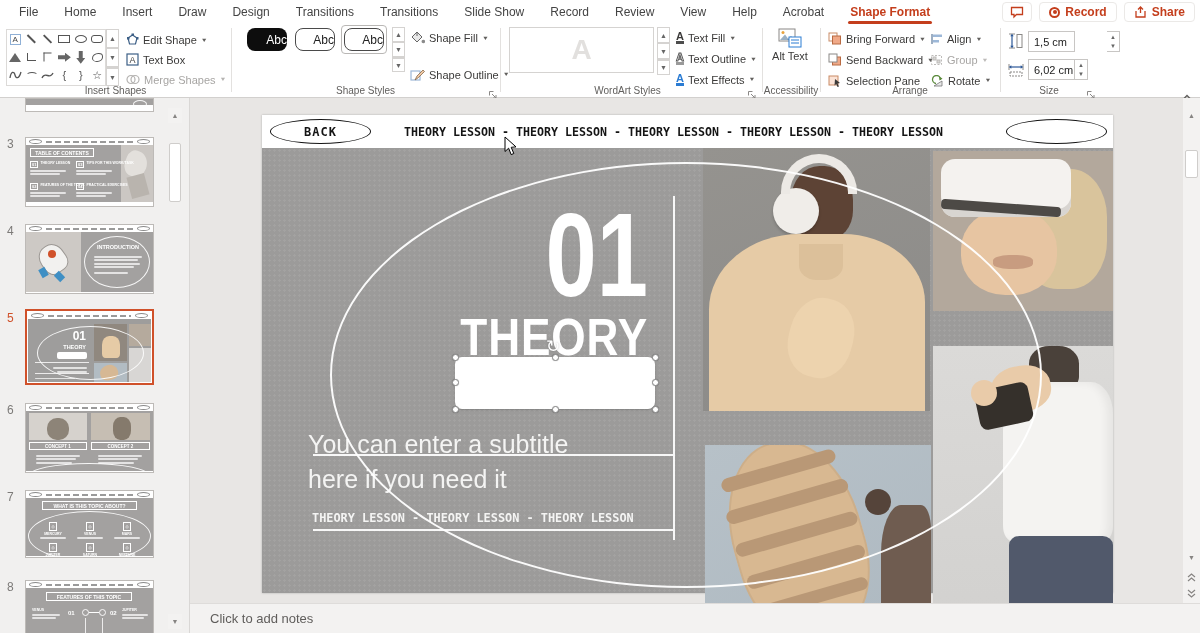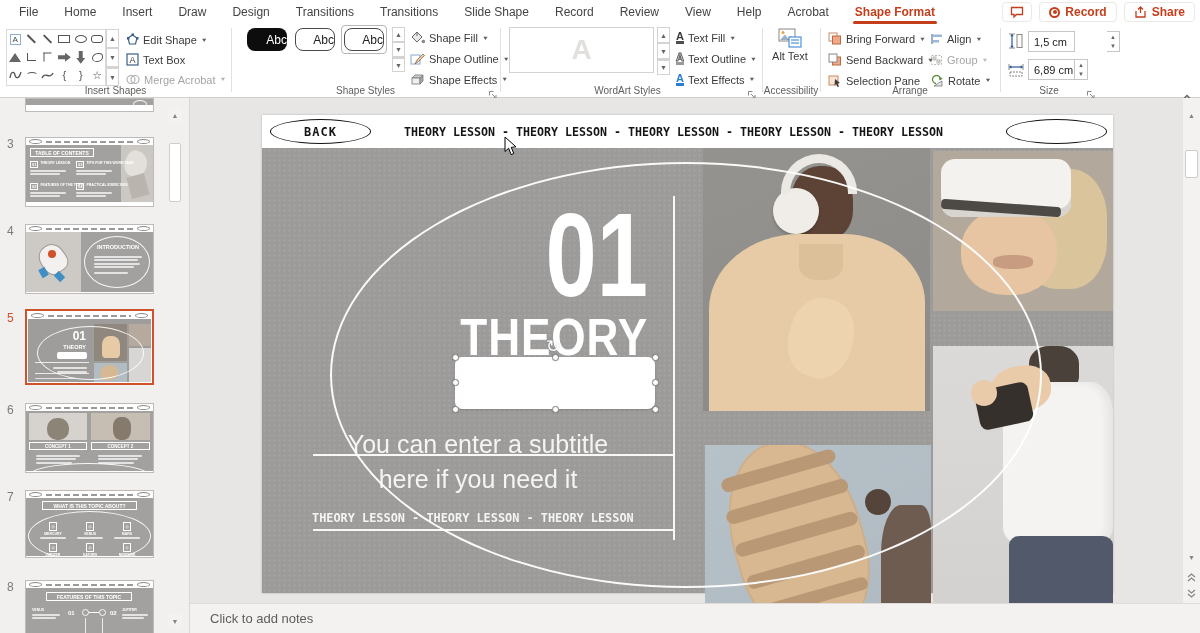--- a/index.html
+++ b/index.html
@@ -90,21 +90,21 @@
   .s-back-label { font-family:"DejaVu Sans Mono","Liberation Mono",monospace; font-weight:700; font-size:12px; letter-spacing:1px; color:#141414; }
   .s-marquee { position:absolute; left:142px; top:0; height:33px; display:flex; align-items:center; font-family:"DejaVu Sans Mono","Liberation Mono",monospace; font-weight:700; font-size:12.5px; color:#141414; white-space:nowrap; transform:scaleX(.93); transform-origin:left center; }
   .s-body { position:absolute; top:33px; left:0; width:100%; height:445px; background:#9c9b9a;
     background-image:radial-gradient(rgba(255,255,255,.07) 1px, transparent 1.3px); background-size:5px 5px; }
   .photo { position:absolute; overflow:hidden; }
   .bigellipse { position:absolute; left:68px; top:14px; width:712px; height:426px; border:2.5px solid rgba(255,255,255,.95); border-radius:50%; z-index:5; }
   .s-num { position:absolute; left:150px; top:60px; width:236px; text-align:right; font-size:118px; font-weight:700; color:#fff; line-height:.8; transform:scaleX(.78); transform-origin:right center; z-index:3; }
   .s-title { position:absolute; left:150px; top:163px; width:236px; text-align:right; font-size:52px; font-weight:700; color:#fff; letter-spacing:1px; line-height:1; transform:scaleX(.85); transform-origin:right center; z-index:3; }
   .vline { position:absolute; left:411px; top:48px; width:2px; height:344px; background:rgba(255,255,255,.92); z-index:4; }
   .hline { position:absolute; left:51px; width:360px; height:2px; background:rgba(255,255,255,.92); z-index:4; }
-  .s-sub { position:absolute; left:46px; top:279px; width:340px; text-align:center; color:#f4f4f3; font-size:25px; line-height:1.38; z-index:4; }
+  .s-sub { position:absolute; left:46px; top:279px; width:340px; text-align:left; color:#f4f4f3; font-size:25px; line-height:1.38; z-index:4; }
   .s-footer { position:absolute; left:50px; top:362px; font-family:"DejaVu Sans Mono","Liberation Mono",monospace; font-weight:700; font-size:12.5px; color:#f4f4f3; white-space:nowrap; transform:scaleX(.95); transform-origin:left center; z-index:4; }
   .selrect { position:absolute; left:193px; top:209px; width:200px; height:52px; background:#fff; border-radius:7px; box-shadow:0 1px 2px rgba(0,0,0,.18); z-index:6; }
   .handle { position:absolute; width:7px; height:7px; background:#fff; border:1px solid #8a8a8a; border-radius:50%; box-shadow:0 0 1px rgba(0,0,0,.3); z-index:7; }
   .rotator { position:absolute; left:284px; top:188px; color:#fff; font-size:17px; z-index:7; text-shadow:0 0 2px rgba(0,0,0,.25); }
 
   
   .vscroll { position:absolute; left:1183px; top:98px; width:17px; height:505px; background:#f3f2f1; }
   .sbtn { position:absolute; left:1px; width:15px; height:15px; background:#f3f2f1; color:#868482; font-size:7px; display:flex; align-items:center; justify-content:center; }
   .sthumb { position:absolute; left:2px; width:13px; background:#fff; border:1px solid #cfcdcb; border-radius:2px; }
   .pscroll { position:absolute; left:168px; top:0; width:14px; height:535px; background:#f1f0ef; }
@@ -121,21 +121,21 @@
 
   <div class="titlebar">
     <div class="tabs">
       <span class="tab">File</span>
       <span class="tab">Home</span>
       <span class="tab">Insert</span>
       <span class="tab">Draw</span>
       <span class="tab">Design</span>
       <span class="tab">Transitions</span>
       <span class="tab">Transitions</span>
-      <span class="tab">Slide Shape</span>
+      <span class="tab">Slide Show</span>
       <span class="tab">Record</span>
       <span class="tab">Review</span>
       <span class="tab">View</span>
       <span class="tab">Help</span>
       <span class="tab">Acrobat</span>
       <span class="tab active">Shape Format</span>
     </div>
     <div class="tb-actions">
       <div class="pill" style="padding:0 7px">
         <svg width="14" height="13" viewBox="0 0 14 13">
@@ -241,21 +241,21 @@
             <rect x="1" y="1" width="11" height="11" fill="none" stroke="#3c5f86" stroke-width="1.2"></rect>
             <text x="3.5" y="10" font-size="9" fill="#444" font-family="sans-serif">A</text>
           </svg>
         <span>Text Box</span>
       </div>
       <div class="rbtn dis">
         <svg width="14" height="13" viewBox="0 0 14 13">
             <circle cx="5" cy="6.5" r="4" fill="none" stroke="#b5b3b1" stroke-width="1.2"></circle>
             <circle cx="9" cy="6.5" r="4" fill="none" stroke="#b5b3b1" stroke-width="1.2"></circle>
           </svg>
-        <span>Merge Acrobat</span>
+        <span>Merge Shapes</span>
           <span class="chev" style="color:#b5b3b1">▼</span>
       </div>
     </div>
     <div class="glabel" style="left:0; width:231px;">Insert Shapes</div>
     <div class="gsep" style="left:231px;"></div>
 
     <div class="abs chip dark" style="left:247px; top:4px;">
         <span>Abc</span>
       </div>
     <div class="abs chip light" style="left:295px; top:4px;">
@@ -264,21 +264,21 @@
     <div class="abs chipsel" style="left:341px; top:1px;">
         <div class="chip light" style="border-radius:8px;">
           <span>Abc</span>
         </div>
       </div>
     <div class="abs minis" style="left:392px; top:3px;">
       <span class="mbtn" style="height:15px">▲</span>
       <span class="mbtn" style="height:15px">▼</span>
       <span class="mbtn" style="height:15px; border-top-width:2px">▼</span>
     </div>
-    <div class="abs" style="left:410px; top:4px; display:flex; flex-direction:column; gap:2px;">
+    <div class="abs" style="left:410px; top:4px; display:flex; flex-direction:column; gap:18px;">
       <div class="rbtn">
         <svg width="15" height="13" viewBox="0 0 15 13">
             <polygon points="7,1 12,6 7,11 2,6" fill="#e9e9e9" stroke="#666" stroke-width="1"></polygon>
             <path d="M7,1 L7,5" stroke="#666"></path>
             <circle cx="13.3" cy="10.5" r="1.8" fill="#8a8a8a"></circle>
           </svg>
         <span>Shape Fill</span>
           <span class="chev">▼</span>
       </div>
       <div class="rbtn">
@@ -428,21 +428,21 @@
     <div class="abs" style="left:1008px; top:38px;">
       <svg width="16" height="15" viewBox="0 0 16 15">
           <path d="M1,2 v6 M15,2 v6" stroke="#8a8886"></path>
           <path d="M2.5,5 h11" stroke="#2b5797" stroke-width="1.2"></path>
           <polygon points="0.8,5 3.3,3.3 3.3,6.7" fill="#2b5797"></polygon>
           <polygon points="15.2,5 12.7,3.3 12.7,6.7" fill="#2b5797"></polygon>
           <rect x="2" y="10" width="12" height="4" fill="none" stroke="#8a8886" stroke-dasharray="2,1"></rect>
         </svg>
     </div>
     <div class="abs spinbox" style="left:1028px; top:35px;">
-      <span class="spininp">6,89 cm</span>
+      <span class="spininp">6,02 cm</span>
       <span class="spinarr">
           <span>▲</span>
           <span>▼</span>
         </span>
     </div>
     <div class="glabel" style="left:1000px; width:98px;">Size</div>
     <div class="launcher" style="left:1086px;"><svg width="9" height="9">
           <path d="M1.5,1.5 v4 M1.5,1.5 h4" stroke="#8a8886" fill="none"></path>
           <path d="M4,4 L8,8 M8,8 v-3 M8,8 h-3" stroke="#8a8886" fill="none"></path>
         </svg></div>

